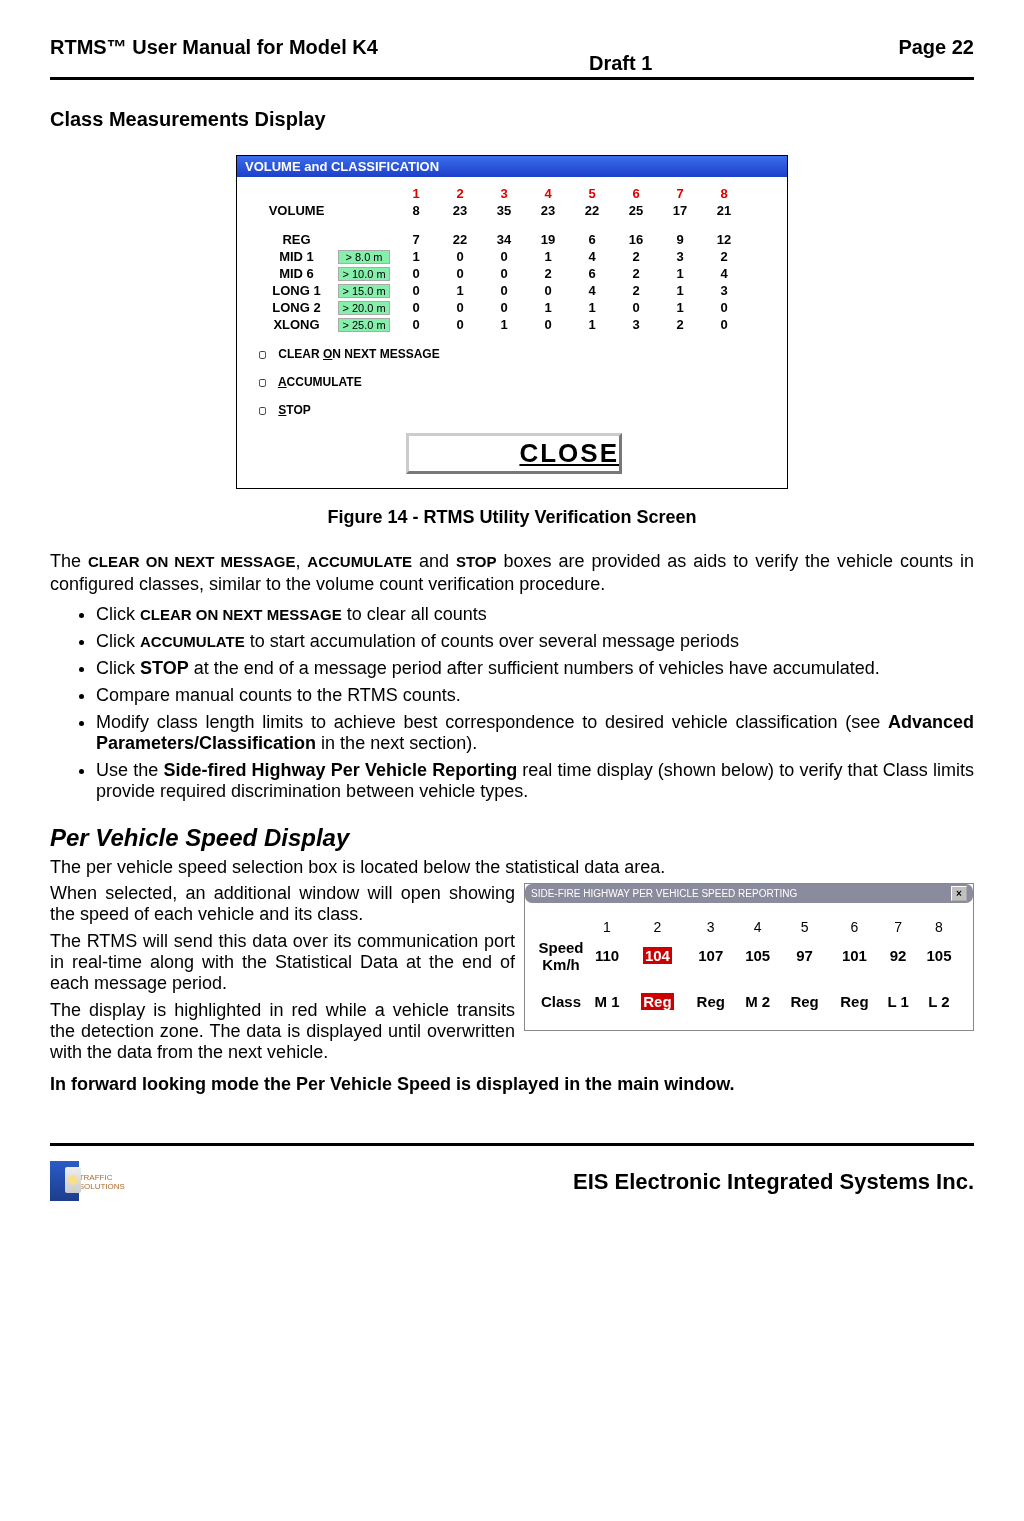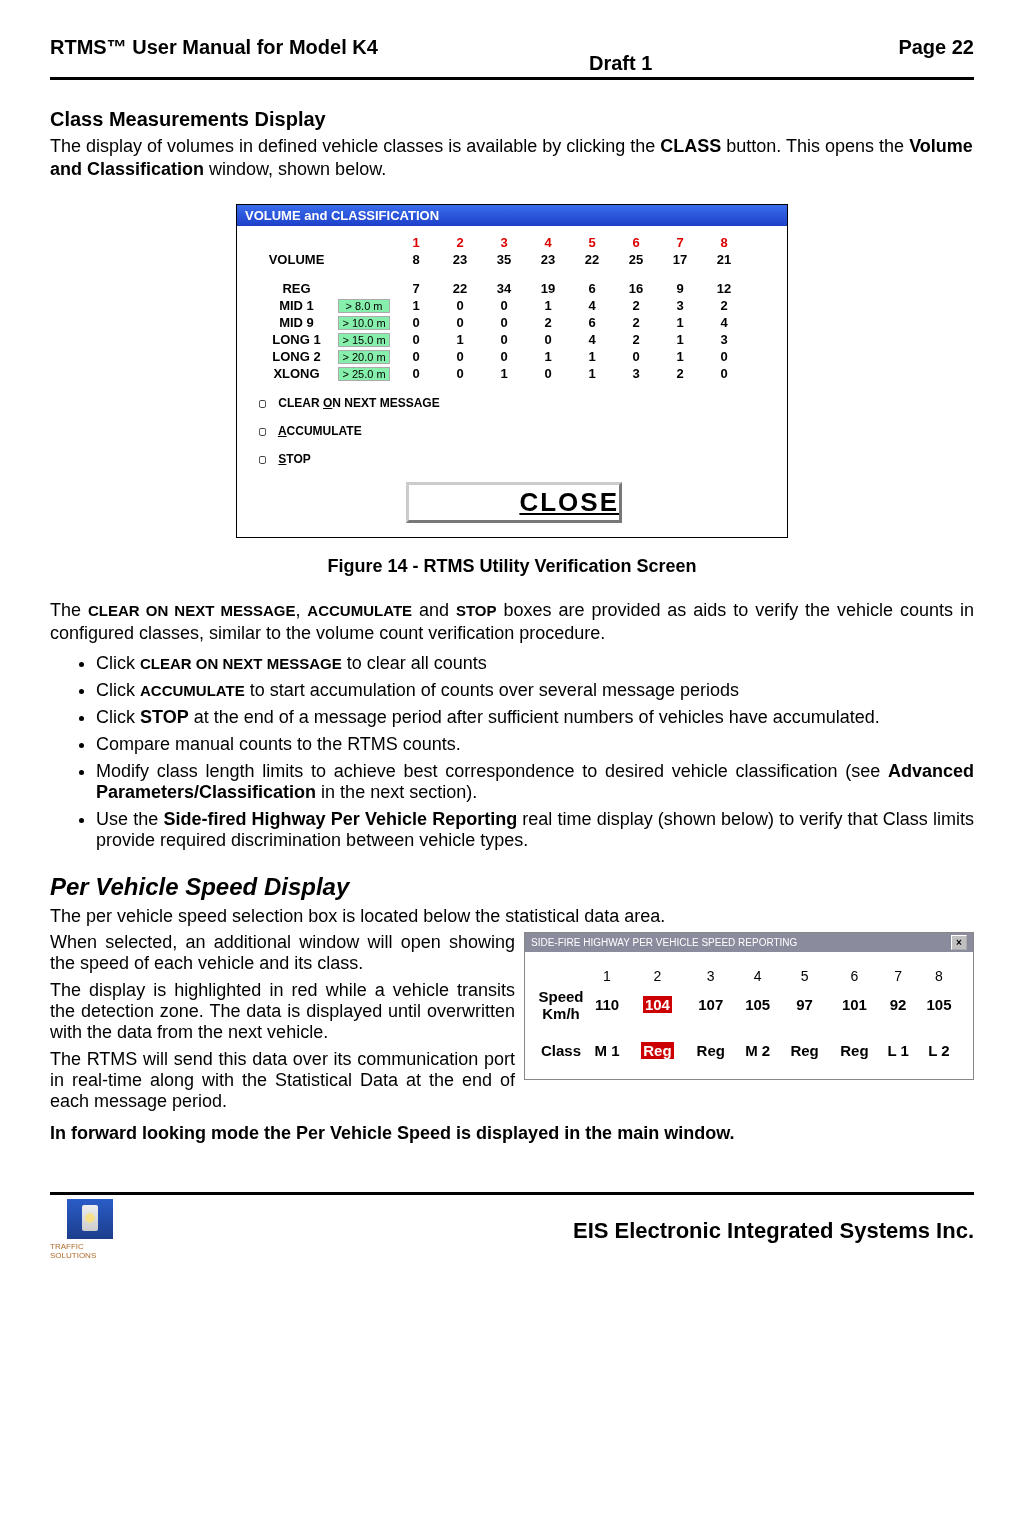--- a/index.html
+++ b/index.html
@@ -137,20 +137,21 @@
   }
   .win2-title {
     background: #8b8b9e;
     color: #fff;
     font-size: 10px;
     padding: 2px 6px;
     font-family: Tahoma, sans-serif;
     display: flex;
     justify-content: space-between;
     align-items: center;
+    border-radius: 7px;
   }
   .win2-title .x {
     background:#c0c0c0; color:#000; font-family: Arial;
     width:14px; height:13px; text-align:center; font-size:10px;
     line-height:13px; border:1px outset #fff; font-weight:bold;
   }
   .win2-body {
     padding: 14px 12px 18px 12px;
   }
   .sp-table {
@@ -175,21 +176,20 @@
   .footer {
     display: flex;
     align-items: center;
     justify-content: space-between;
     padding: 4px 0 0 0;
   }
   .logo {
     width: 80px;
     height: 64px;
     display: flex;
-    flex-direction: column;
     align-items: center;
     font-size: 8px;
     color: #b06a2a;
   }
   .logo .sq {
     width: 46px; height: 40px;
     background: linear-gradient(#2a5cc8,#1b3d8c);
     margin-bottom: 3px;
     position: relative;
   }
@@ -207,23 +207,20 @@
 <body>
 
 <div class="page">
   <div class="header-line">
     <div class="header-left">RTMS™  User Manual for Model K4</div>
     <div class="header-mid">Draft 1</div>
     <div class="header-right">Page 22</div>
   </div>
 
   <div class="section-title">Class Measurements Display</div>
-  <div class="body-text">
-    The display of volumes in defined vehicle classes is available by clicking the <b>CLASS</b> button. This opens the <b>Volume and Classification</b> window, shown below.
-  </div>
 
   <div class="win1-wrap">
     <div class="win1-title">VOLUME and CLASSIFICATION</div>
     <div class="win1-body">
       <table class="vc-table">
         <thead>
           <tr>
             <th class="vc-col-label"></th>
               <th class="vc-col-thresh"></th>
             <th class="vc-col-num vc-hdr">1</th>
@@ -270,21 +267,21 @@
               <td class="vc-col-num">1</td>
               <td class="vc-col-num">0</td>
               <td class="vc-col-num">0</td>
               <td class="vc-col-num">1</td>
               <td class="vc-col-num">4</td>
               <td class="vc-col-num">2</td>
               <td class="vc-col-num">3</td>
               <td class="vc-col-num">2</td>
             </tr>
             <tr>
-              <td class="vc-col-label">MID 9</td>
+              <td class="vc-col-label">MID 6</td>
               <td class="vc-col-thresh"><span class="vc-thresh-btn">&gt; 10.0 m</span></td>
               <td class="vc-col-num">0</td>
               <td class="vc-col-num">0</td>
               <td class="vc-col-num">0</td>
               <td class="vc-col-num">2</td>
               <td class="vc-col-num">6</td>
               <td class="vc-col-num">2</td>
               <td class="vc-col-num">1</td>
               <td class="vc-col-num">4</td>
             </tr>
@@ -347,22 +344,22 @@
       <li><span>Modify class length limits to achieve best correspondence to desired vehicle classification (see </span><b>Advanced Parameters/Classification</b><span> in the next section).</span></li>
       <li><span>Use the </span><b>Side-fired Highway Per Vehicle Reporting</b><span> real time display (shown below) to verify that Class limits provide required discrimination between vehicle types.</span></li>
     </ul>
 
   <div class="section-title2">Per Vehicle Speed Display</div>
   <div class="body-text">The per vehicle speed selection box is located below the statistical data area.</div>
 
   <div class="two-col">
     <div class="left">
       <p>When selected, an additional window will open showing the speed of each vehicle and its class.</p>
+      <p>The RTMS will send this data over its communication port in real-time along with the Statistical Data at the end of each message period.</p>
       <p>The display is highlighted in red while a vehicle transits the detection zone.  The data is displayed until overwritten with the data from the next vehicle.</p>
-      <p>The RTMS will send this data over its communication port in real-time along with the Statistical Data at the end of each message period.</p>
     </div>
     <div class="right">
       <div class="win2-title">
         <span>SIDE-FIRE HIGHWAY PER VEHICLE SPEED REPORTING</span>
         <span class="x">×</span>
       </div>
       <div class="win2-body">
         <table class="sp-table">
           <tbody>
               <tr>

